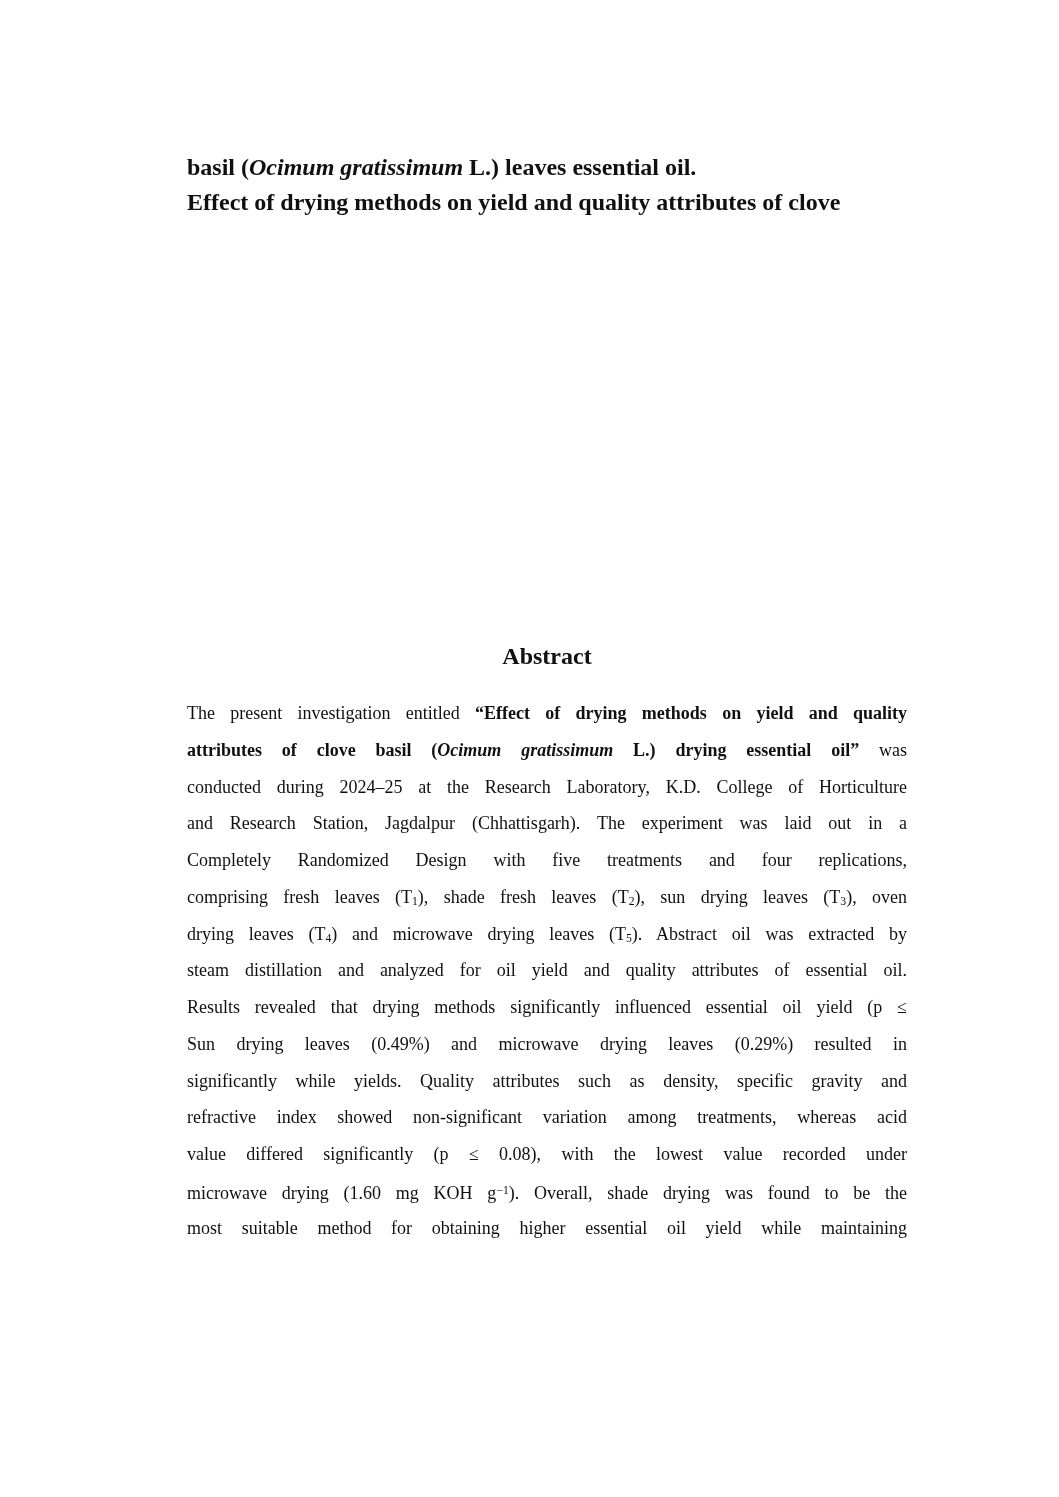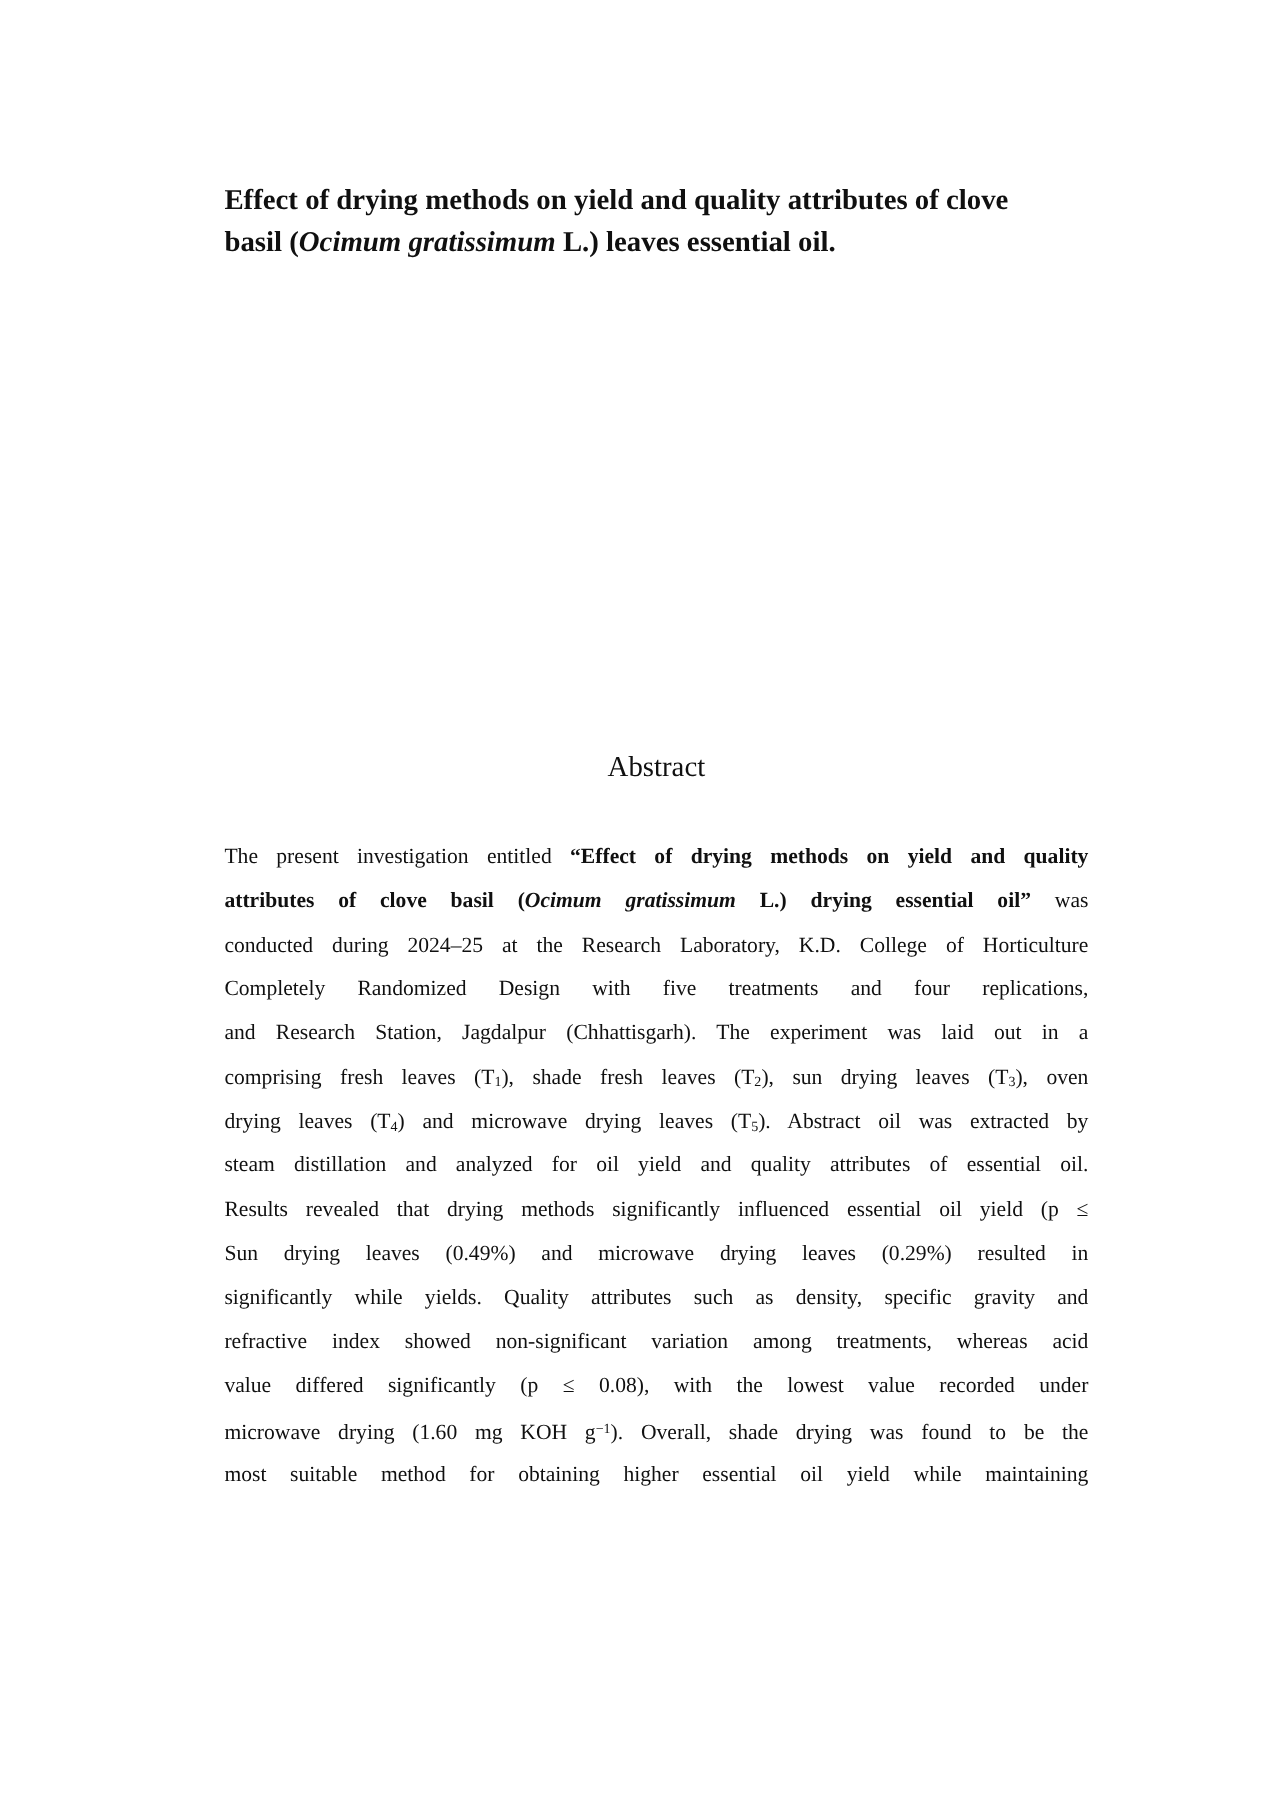--- a/index.html
+++ b/index.html
@@ -22,25 +22,25 @@
     top: 150px;
     width: 724px;
     font-size: 24px;
     line-height: 35px;
     font-weight: bold;
     text-align: left;
   }
   .abstract-heading {
     position: absolute;
     left: 187px;
-    top: 623px;
+    top: 639px;
     width: 720px;
     font-size: 24px;
     line-height: 35px;
-    font-weight: normal;
+    font-weight: bold;
     text-align: center;
   }
   .body-block {
     position: absolute;
     left: 187px;
     top: 695px;
     width: 720px;
     font-size: 18px;
     line-height: 36.75px;
   }
@@ -59,32 +59,32 @@
   .s-bi { font-weight: bold;   font-style: italic; }
   .s-sub { font-size: 0.65em; vertical-align: -0.18em; }
   .s-sup { font-size: 0.65em; vertical-align: 0.45em; }
 </style>
 </head>
 <body>
 
 <div class="page">
 
   <div class="title-block">
+      <div class="tline"><span class="s-b">basil (</span><span class="s-bi">Ocimum gratissimum</span><span class="s-b"> L.) leaves essential oil.</span></div>
       <div class="tline"><span class="s-b">Effect of drying methods on yield and quality attributes of clove</span></div>
-      <div class="tline"><span class="s-b">basil (</span><span class="s-bi">Ocimum gratissimum</span><span class="s-b"> L.) leaves essential oil.</span></div>
     </div>
 
   <div class="abstract-heading">Abstract</div>
 
   <div class="body-block">
       <div class="tline"><span class="s-r">The present investigation entitled </span><span class="s-b">“Effect of drying methods on yield and quality</span></div>
       <div class="tline"><span class="s-b">attributes of clove basil (</span><span class="s-bi">Ocimum gratissimum</span><span class="s-b"> L.) drying essential oil”</span><span class="s-r"> was</span></div>
       <div class="tline"><span class="s-r">conducted during 2024–25 at the Research Laboratory, K.D. College of Horticulture</span></div>
+      <div class="tline"><span class="s-r">and Research Station, Jagdalpur (Chhattisgarh). The experiment was laid out in a</span></div>
       <div class="tline"><span class="s-r">Completely Randomized Design with five treatments and four replications,</span></div>
-      <div class="tline"><span class="s-r">and Research Station, Jagdalpur (Chhattisgarh). The experiment was laid out in a</span></div>
       <div class="tline"><span class="s-r">comprising fresh leaves (T</span><span class="s-sub">1</span><span class="s-r">), shade fresh leaves (T</span><span class="s-sub">2</span><span class="s-r">), sun drying leaves (T</span><span class="s-sub">3</span><span class="s-r">), oven</span></div>
       <div class="tline"><span class="s-r">drying leaves (T</span><span class="s-sub">4</span><span class="s-r">) and microwave drying leaves (T</span><span class="s-sub">5</span><span class="s-r">). Abstract oil was extracted by</span></div>
       <div class="tline"><span class="s-r">steam distillation and analyzed for oil yield and quality attributes of essential oil.</span></div>
       <div class="tline"><span class="s-r">Results revealed that drying methods significantly influenced essential oil yield (p ≤</span></div>
       <div class="tline"><span class="s-r">Sun drying leaves (0.49%) and microwave drying leaves (0.29%) resulted in</span></div>
       <div class="tline"><span class="s-r">significantly while yields. Quality attributes such as density, specific gravity and</span></div>
       <div class="tline"><span class="s-r">refractive index showed non-significant variation among treatments, whereas acid</span></div>
       <div class="tline"><span class="s-r">value differed significantly (p ≤ 0.08), with the lowest value recorded under</span></div>
       <div class="tline"><span class="s-r">microwave drying (1.60 mg KOH g</span><span class="s-sup">−1</span><span class="s-r">). Overall, shade drying was found to be the</span></div>
       <div class="tline"><span class="s-r">most suitable method for obtaining higher essential oil yield while maintaining</span></div>

